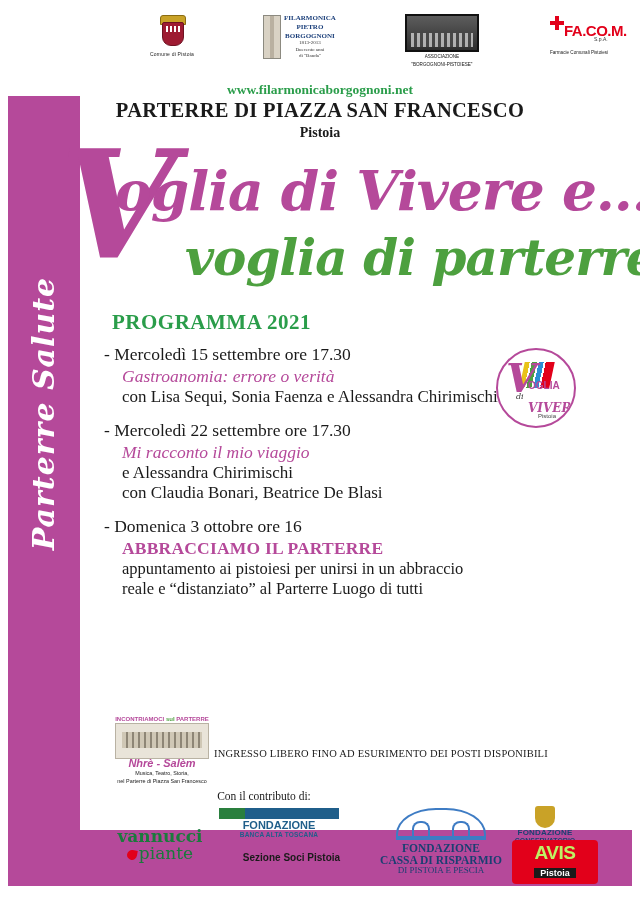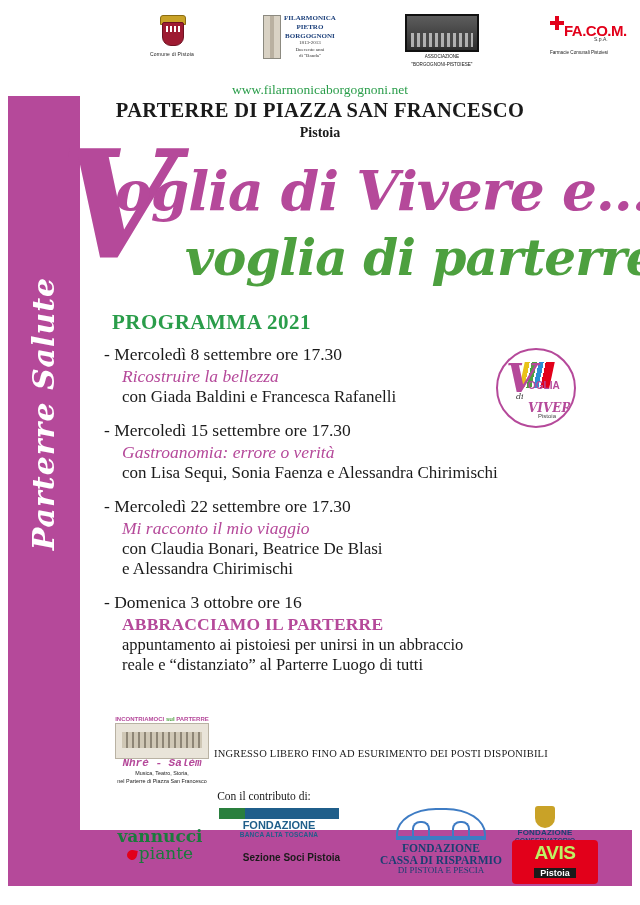--- a/index.html
+++ b/index.html
@@ -214,21 +214,21 @@
 
   
   .website {
     position: absolute;
     top: 82px;
     left: 0;
     width: 640px;
     text-align: center;
     color: #2a9d4a;
     font-family: "Liberation Serif", serif;
-    font-weight: normal;
+    font-weight: bold;
     font-size: 13.5px;
   }
 
   
   .title-main {
     position: absolute;
     top: 99px;
     left: 0;
     width: 640px;
     text-align: center;
@@ -431,21 +431,21 @@
     overflow: hidden;
   }
   .inc-img::before {
     content: "";
     position: absolute;
     left: 6px; top: 8px;
     width: 80px; height: 16px;
     background: repeating-linear-gradient(90deg,#cfc7b5 0 4px,#8e8676 4px 6px);
   }
   .inc-word {
-    font-family: Liberation Mono, monospace;
+    font-family: Liberation Sans, sans-serif;
     font-style: italic;
     font-weight: bold;
     font-size: 11px;
     color: #b5499a;
     margin-top: -2px;
   }
   .inc-sub {
     font-size: 5.4px;
     color: #222;
     line-height: 1.25;
@@ -671,37 +671,32 @@
     <div class="rl-bars"></div>
     <div class="rl-v">V</div>
     <div class="rl-t1">OGLIA</div>
     <div class="rl-t2">di</div>
     <div class="rl-t3">VIVERE</div>
     <div class="rl-t4">Pistoia</div>
   </div>
 
   <div class="events">
 
-    <div class="event">
-      <div class="ev-date">- Mercoledì 8 settembre ore 17.30</div>
-      <div class="ev-title">Ricostruire la bellezza</div>
-      <div class="ev-people">con Giada Baldini e Francesca Rafanelli</div>
-    </div>
 
     <div class="event">
       <div class="ev-date">- Mercoledì 15 settembre ore 17.30</div>
       <div class="ev-title">Gastroanomia: errore o verità</div>
       <div class="ev-people">con Lisa Sequi, Sonia Faenza e Alessandra Chirimischi</div>
     </div>
 
     <div class="event">
       <div class="ev-date">- Mercoledì 22 settembre ore 17.30</div>
       <div class="ev-title">Mi racconto il mio viaggio</div>
+      <div class="ev-people">e Alessandra Chirimischi</div>
       <div class="ev-people">con Claudia Bonari, Beatrice De Blasi</div>
-      <div class="ev-people">e Alessandra Chirimischi</div>
     </div>
 
     <div class="event">
       <div class="ev-date">- Domenica 3 ottobre ore 16</div>
       <div class="ev-title plain">ABBRACCIAMO IL PARTERRE</div>
       <div class="ev-note">appuntamento ai pistoiesi per unirsi in un abbraccio</div>
       <div class="ev-note">reale e “distanziato” al Parterre Luogo di tutti</div>
     </div>
 
   </div>

